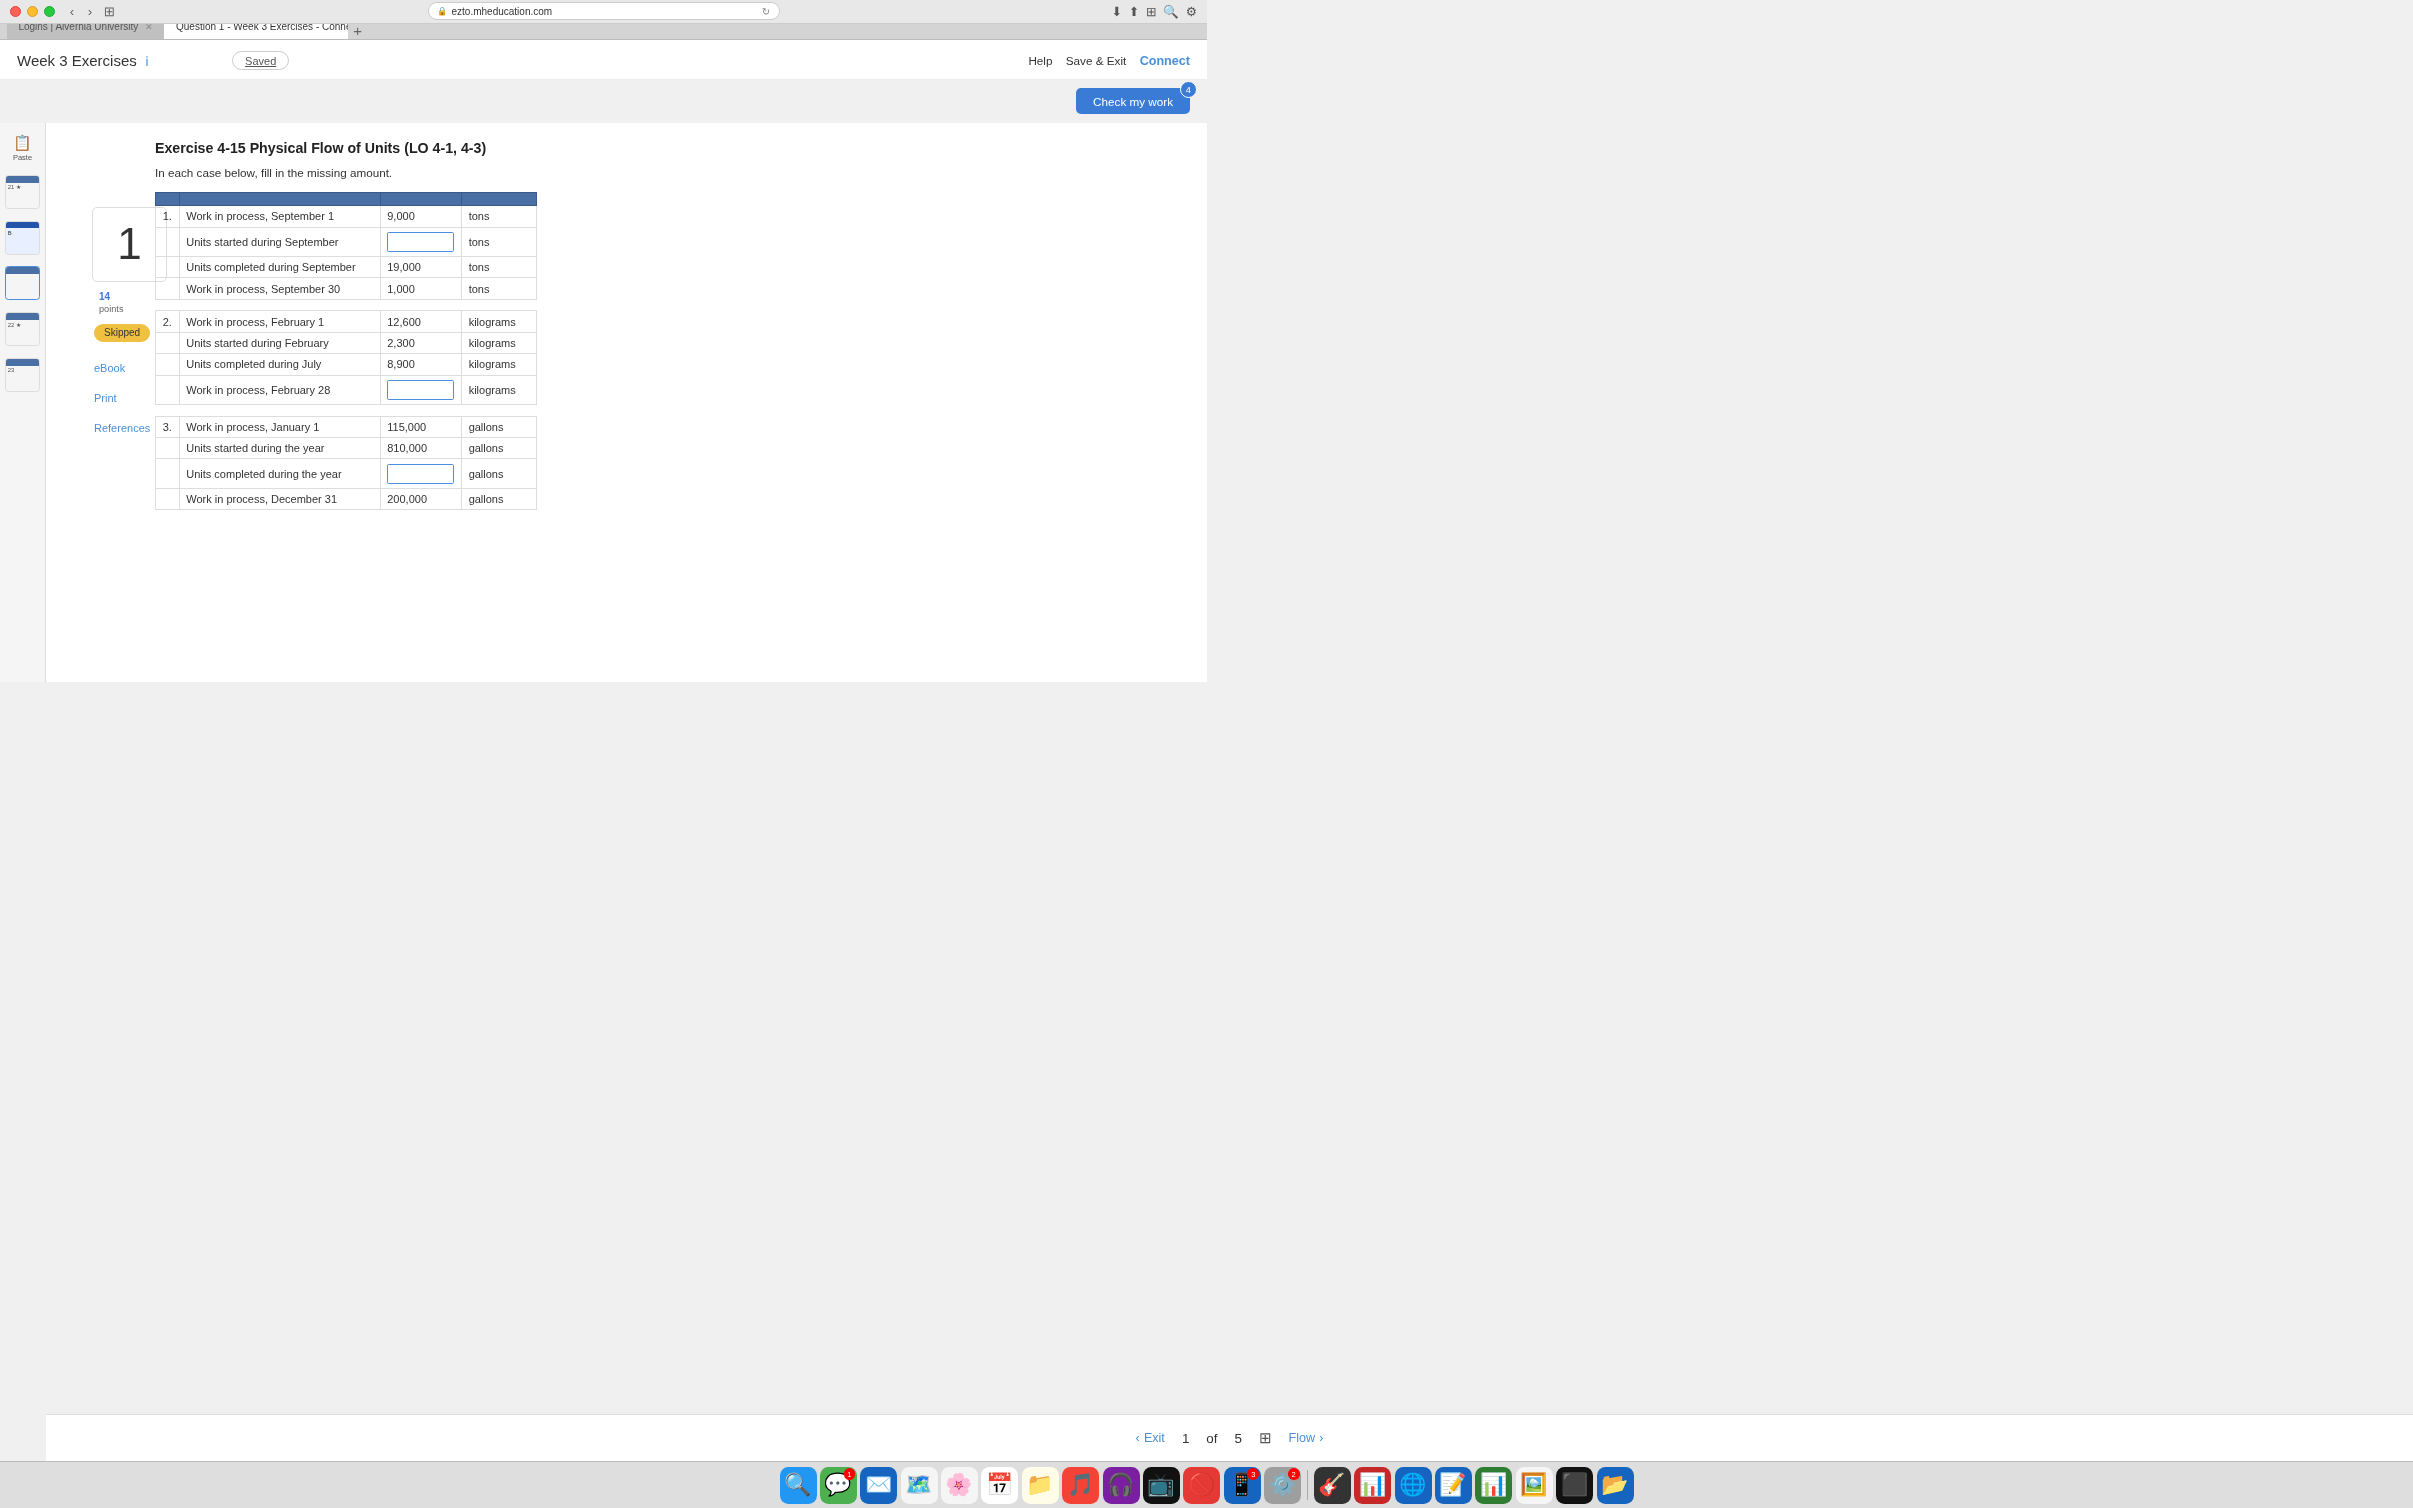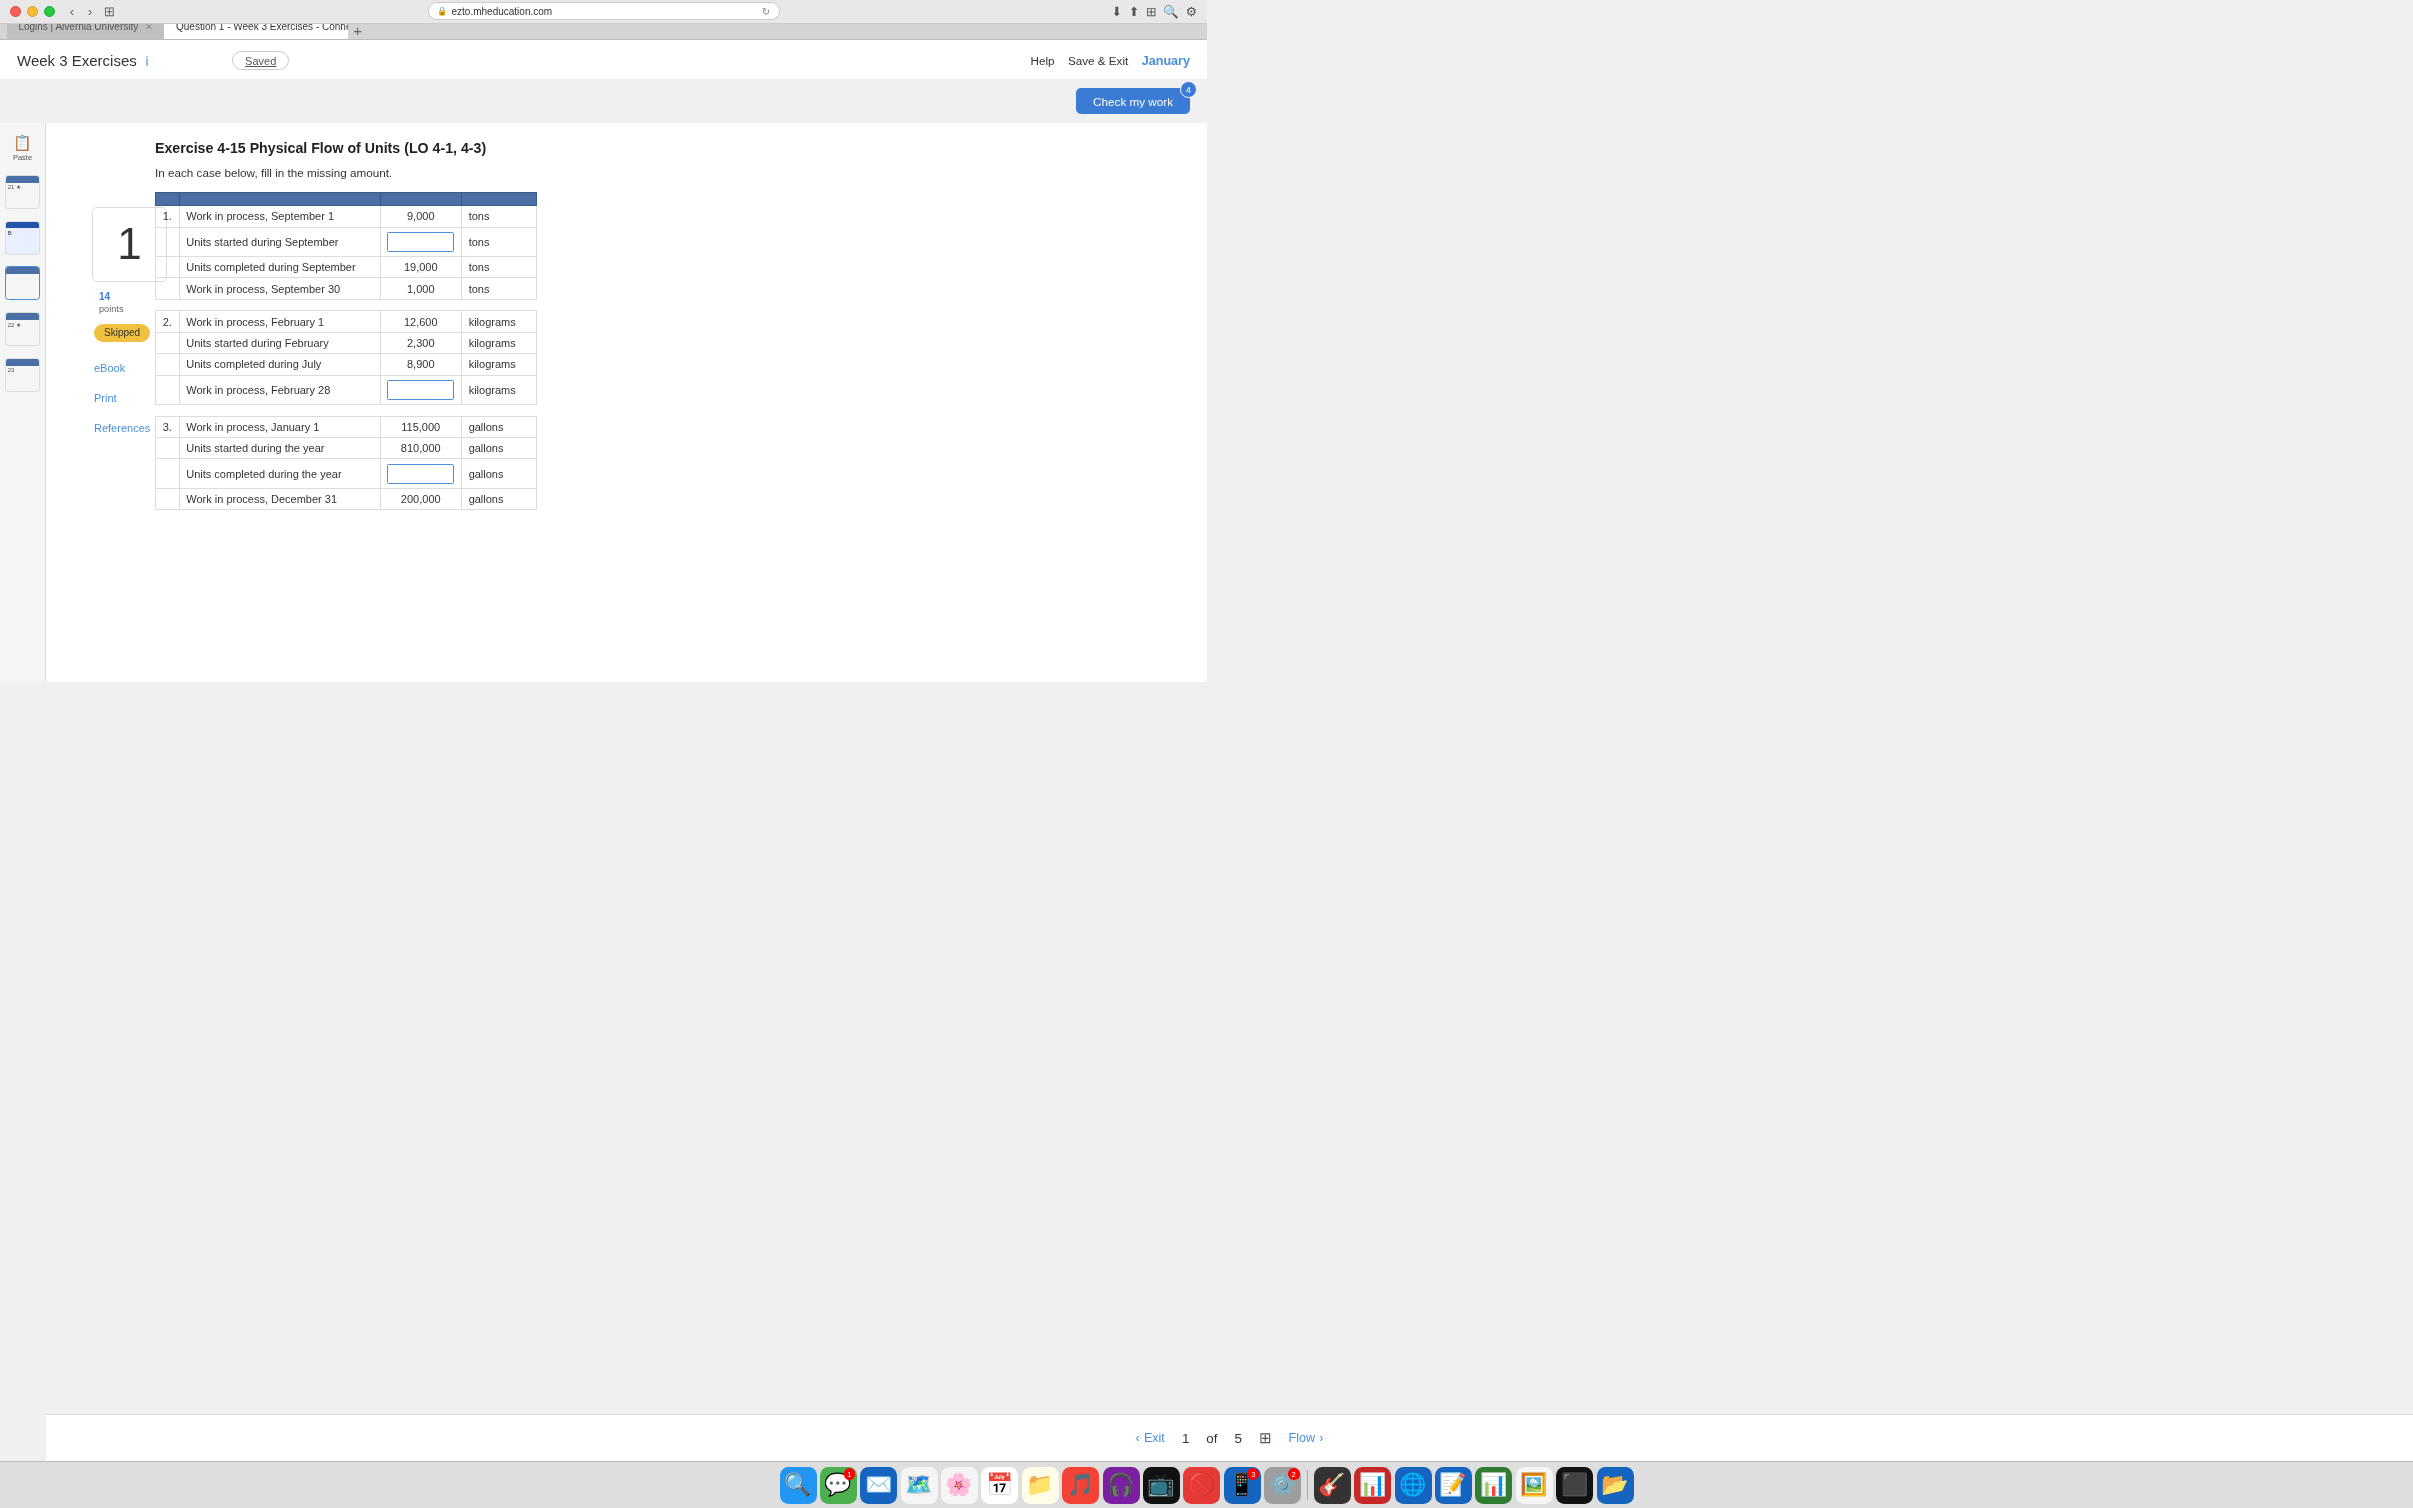--- a/index.html
+++ b/index.html
@@ -266,21 +266,21 @@
     .data-table tbody tr { border-bottom: 0.8px solid #ddd; }
     .data-table tbody td {
       padding: 4.2px 6.7px;
       border: 0.8px solid #ddd;
       color: #333;
     }
     .data-table tbody tr.section-spacer { height: 11.7px; background: white; border: none; }
     .data-table tbody tr.section-spacer td { border: none; }
 
     .case-num { font-weight: 500; vertical-align: top; padding-top: 5.9px; }
-    .value-cell { text-align: center; min-width: 67px; }
+    .value-cell { text-align: left; min-width: 67px; }
     .input-cell {
       min-width: 67px;
       padding: 0;
     }
     .table-input {
       width: 67px;
       height: 20px;
       border: 1.7px solid #4a90d9;
       border-radius: 1.7px;
       text-align: right;
@@ -427,21 +427,21 @@
 <div class="exercise-header">
   <div class="exercise-title-area">
     <span class="exercise-title">Week 3 Exercises</span>
     <span class="info-icon">ℹ</span>
     <span style="margin-left:67px;"></span>
     <span class="saved-badge">Saved</span>
   </div>
   <div class="header-actions">
     <button class="help-btn">Help</button>
     <button class="save-exit-btn">Save &amp; Exit</button>
-    <button class="submit-btn">January</button>
+    <button class="submit-btn">Connect</button>
   </div>
 </div>
 
 <div class="check-work-area">
   <button class="check-work-btn">
     <span>Check my work</span>
     <span class="badge-count">4</span>
   </button>
 </div>
 

